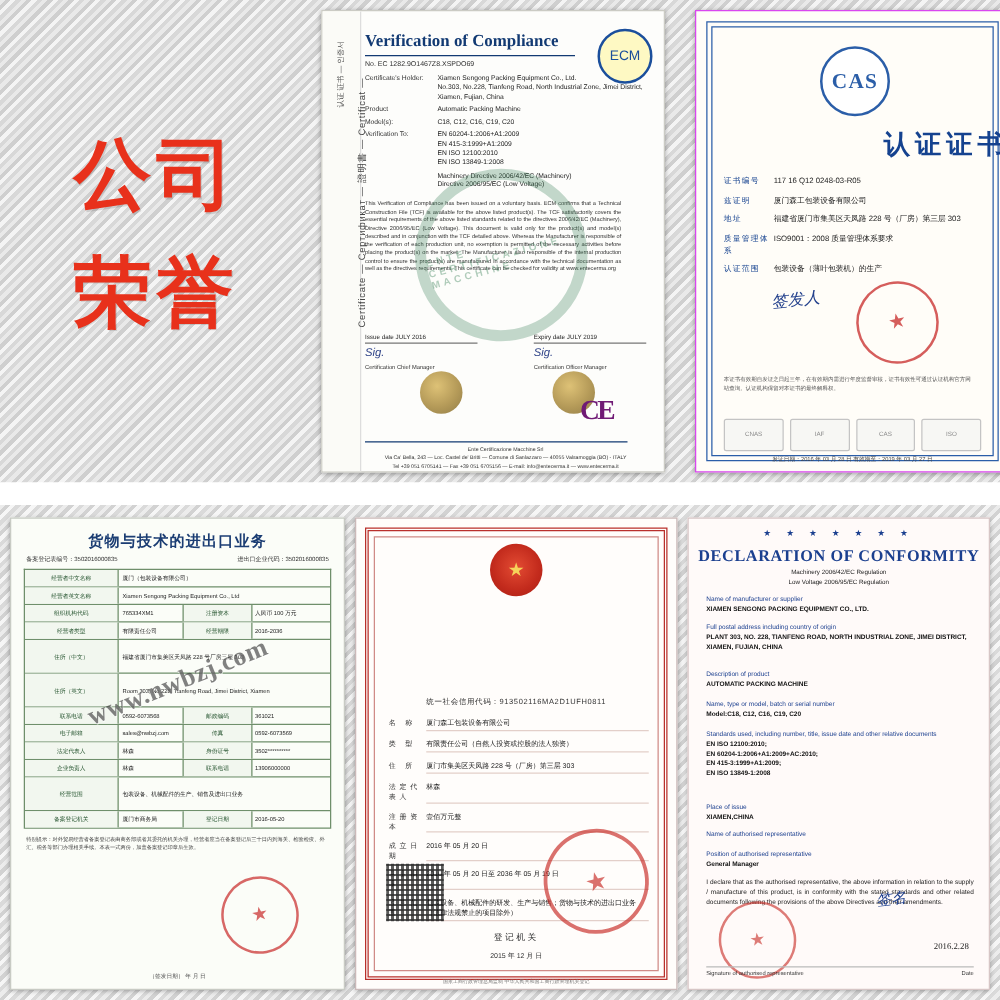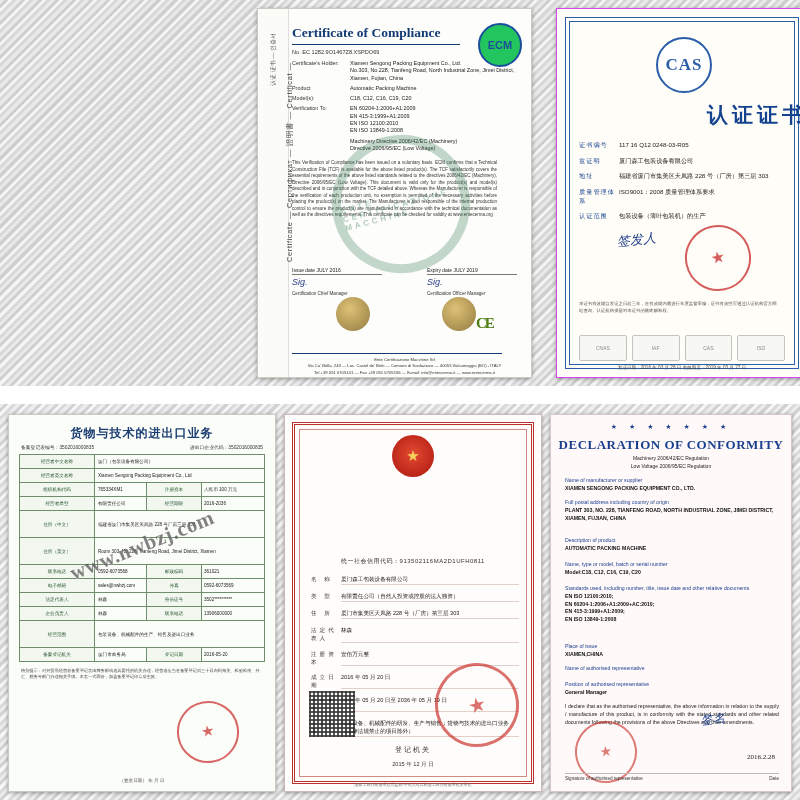--- a/index.html
+++ b/index.html
@@ -92,32 +92,32 @@
   .c1 .sig-name{font-style:italic;color:#2a3f86;font-size:9px;height:14px;}
   .c1 .sig-role{font-size:4.6px;color:#333;}
   .c1 .kite{
     position:absolute;left:44px;top:282px;width:34px;height:34px;
     border-radius:50%;
     background:radial-gradient(circle at 40% 35%, #d8b75f 0%, #a8893c 55%, #7d6526 100%);
     opacity:.85;
   }
   .c1 .kite2{left:150px;}
   .c1 .ce{
-    position:absolute;left:172px;top:300px;font-size:15px;color:#4d7c0f;
-    font-family:"Liberation Serif", serif;font-weight:bold;letter-spacing:-2px;margin-left:12px;
+    position:absolute;left:172px;top:300px;font-size:22px;color:#701a75;
+    font-family:"Liberation Serif", serif;font-weight:bold;letter-spacing:-2px;
   }
   .c1 .foot{
     position:absolute;left:0;top:338px;width:225px;text-align:center;
     font-size:4.2px;color:#333;line-height:1.5;
   }
   .c1 .footline{height:1px;background:#123a73;width:210px;margin:0 0 3px 0;}
   .ecm-badge{
     position:absolute;right:6px;top:8px;width:40px;height:40px;border-radius:50%;
     border:2px solid #1b4f9c;color:#1b4f9c;display:flex;align-items:center;justify-content:center;
-    font-size:11px;font-weight:bold;background:#22c55e;
+    font-size:11px;font-weight:normal;background:#fef9c3;
   }
   .watermark-ring{
     position:absolute;left:40px;top:120px;width:120px;height:120px;border-radius:50%;
     border:9px solid rgba(60,130,90,.30);
     display:flex;align-items:center;justify-content:center;
     color:rgba(60,130,90,.40);font-size:8px;font-weight:bold;letter-spacing:3px;
     transform:rotate(-15deg);
   }
 
   
@@ -298,30 +298,32 @@
 </head>
 <body>
 
 <div class="page">
 
   <div class="band-top"></div>
   <div class="divider"></div>
   <div class="band-bottom"></div>
 
   <div class="title-block">
+    <div class="title-cn l1">公司</div>
+    <div class="title-cn l2">荣誉</div>
   </div>
 
   <div class="cert c1">
     <div class="sideband">
       <div class="side-text">Certificate — Сертификат — 證明書 — Certificat —</div>
       <div class="side-text2">认证 证书 — 인증서</div>
     </div>
     <div class="body">
       <div class="ecm-badge">ECM</div>
-      <h1>Certificate of Compliance</h1>
+      <h1>Verification of Compliance</h1>
       <div class="rule"></div>
       <div class="nr">No. EC 1282.9O1467Z8.XSPDO69</div>
 
       <div class="kv">
         <div class="k">Certificate's Holder:</div>
         <div class="v" style="white-space:pre-line;">Xiamen Sengong Packing Equipment Co., Ltd.
 No.303, No.228, Tianfeng Road, North Industrial Zone, Jimei District, Xiamen, Fujian, China</div>
       </div>
       <div class="kv">
         <div class="k">Product</div>

